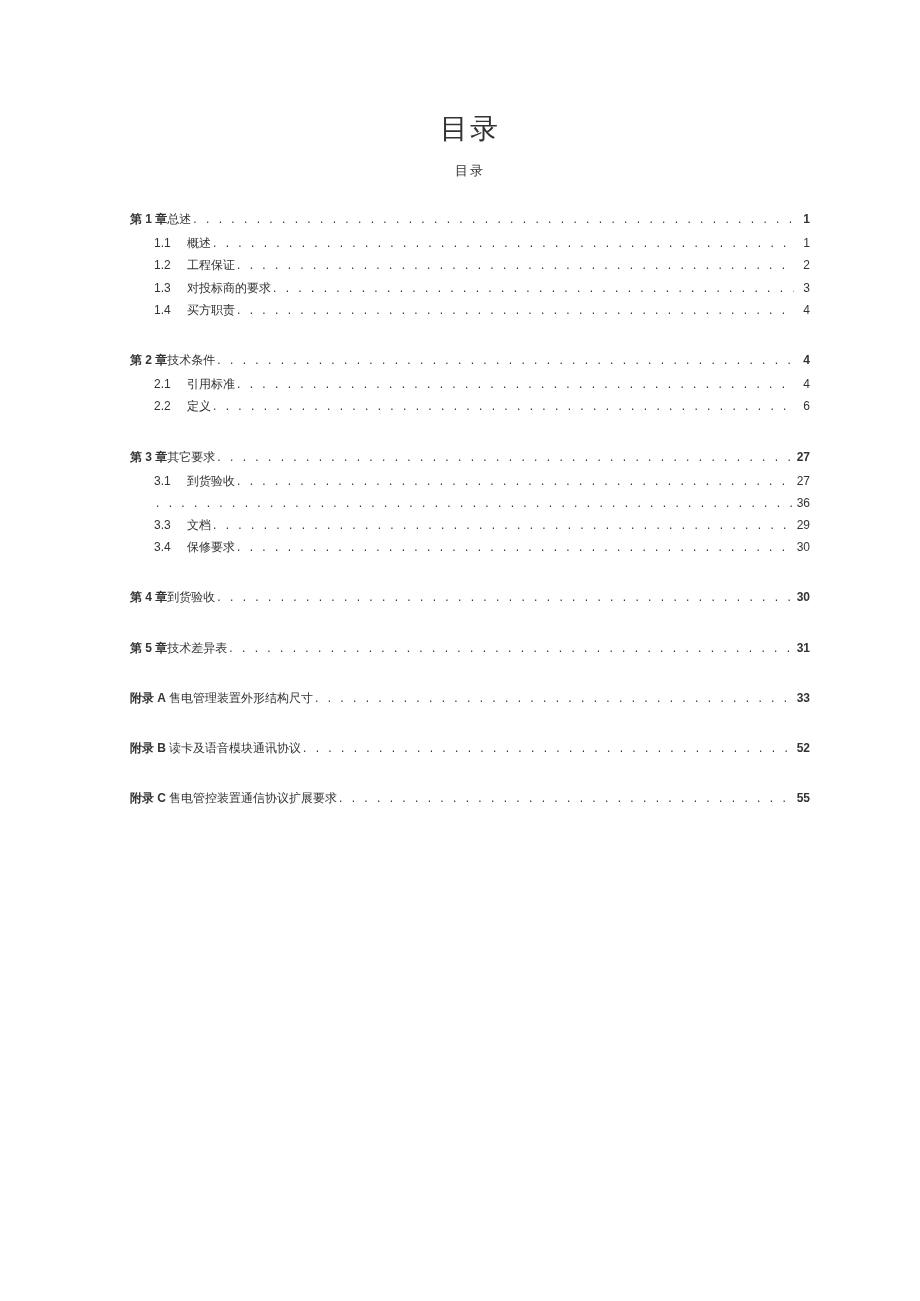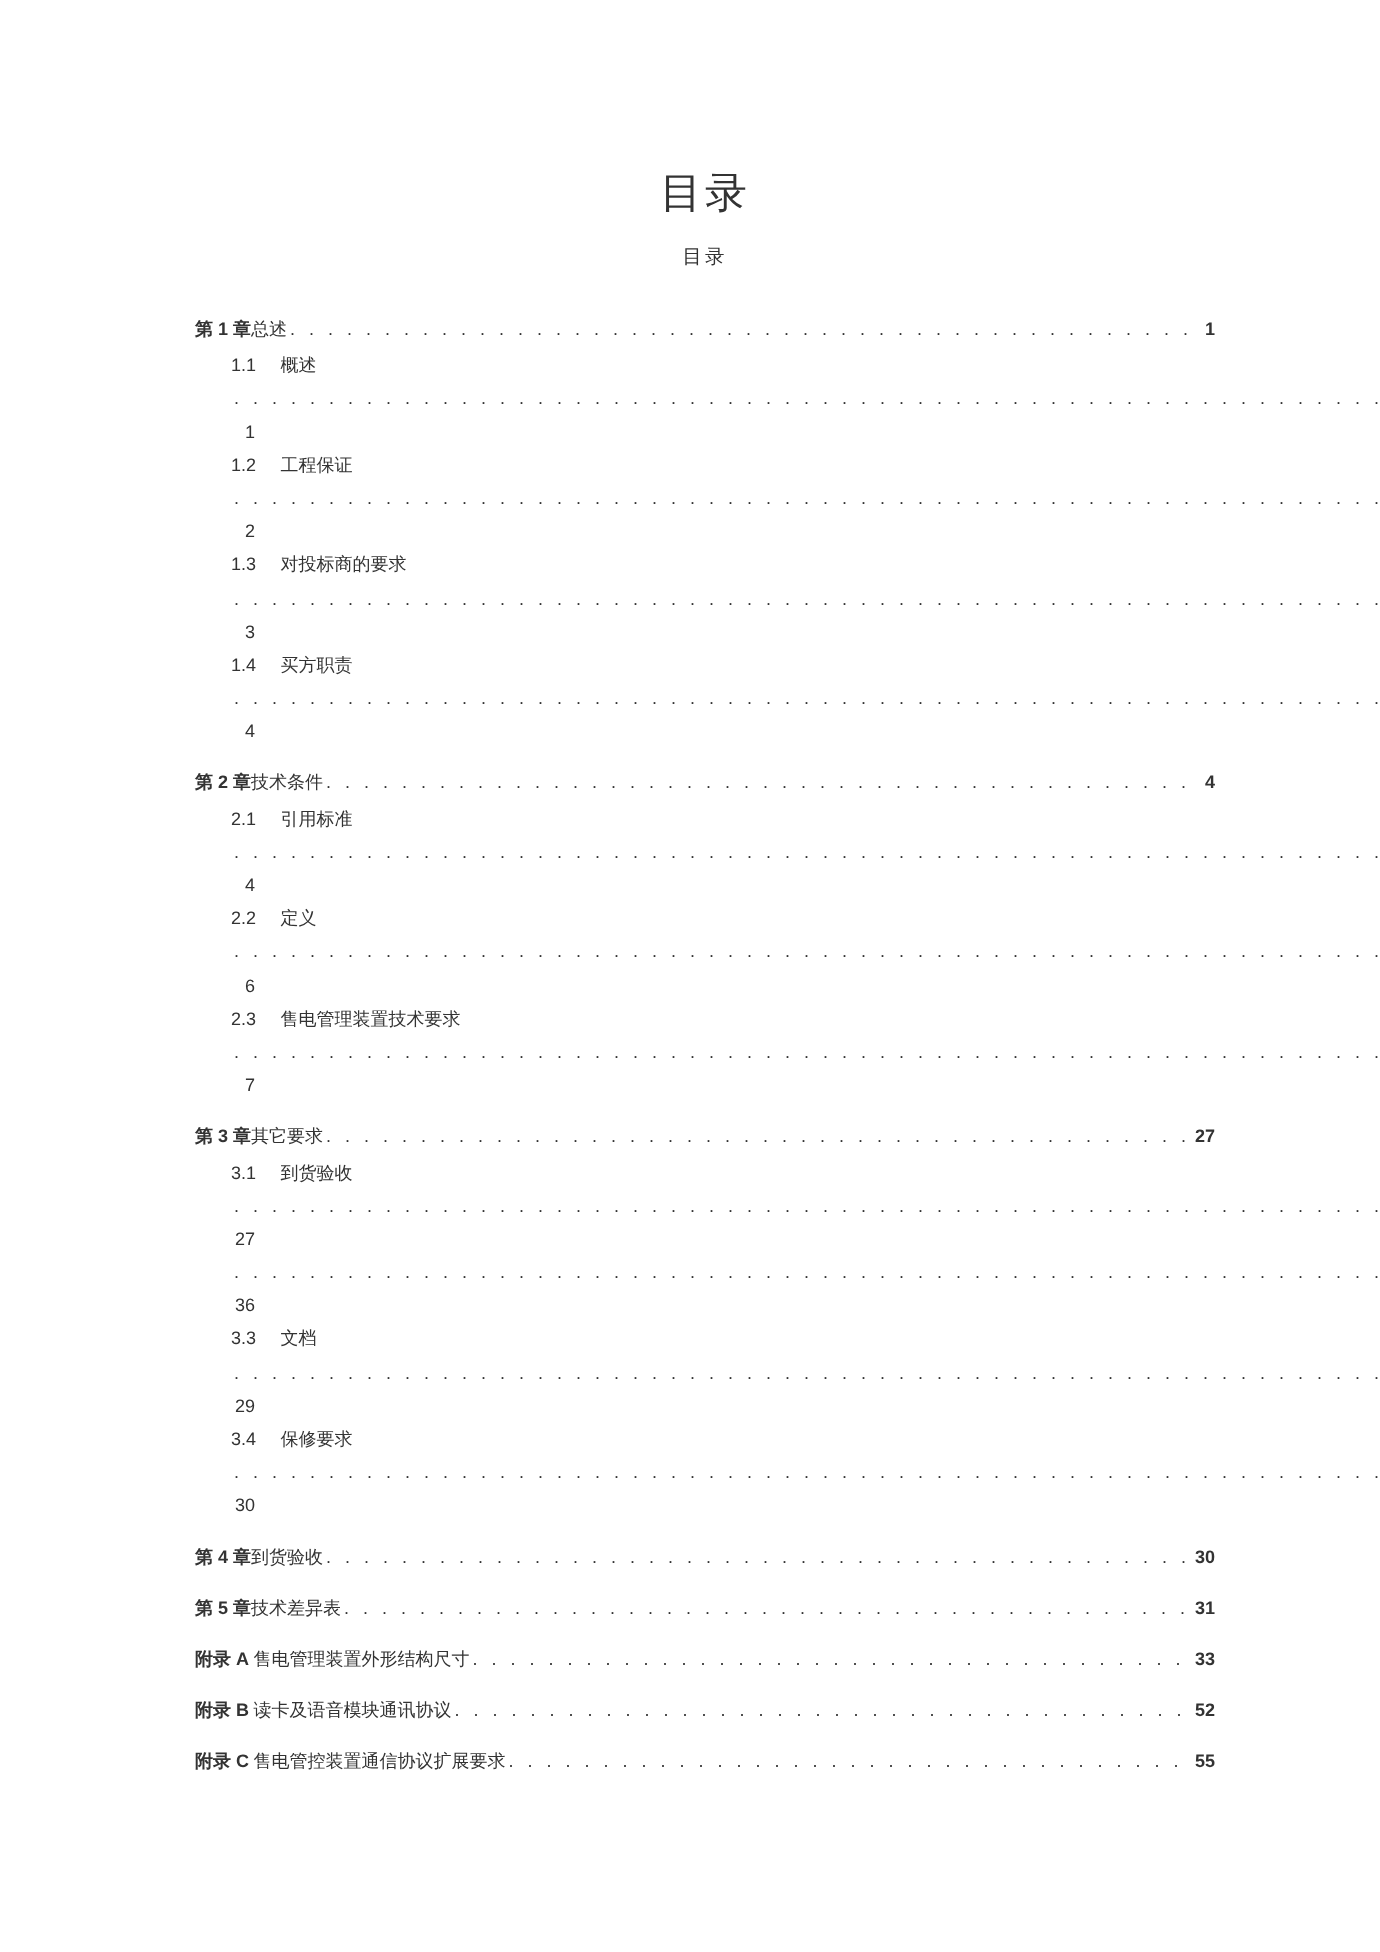--- a/index.html
+++ b/index.html
@@ -27,29 +27,28 @@
     color: #333;
   }
   .toc-line {
     display: flex;
     align-items: baseline;
     font-size: 12px;
     line-height: 1.85;
     white-space: nowrap;
   }
   .toc-line.chapter {
-    margin-top: 12px;
+    margin-top: 28px;
     margin-bottom: 2px;
   }
   .toc-line.chapter:first-of-type {
     margin-top: 0;
   }
   .toc-line.sub {
     padding-left: 24px;
-    flex-direction: column;
   }
   .toc-num {
     font-family: Arial, sans-serif;
     min-width: 30px;
     display: inline-block;
   }
   .toc-line.chapter .toc-label .bold {
     font-weight: bold;
     font-family: "SimHei", Arial, sans-serif;
   }
@@ -118,25 +117,20 @@
     <div class="toc-line sub">
       <span class="toc-label"><span class="toc-num">2.1</span><span> 引用标准</span></span>
       <span class="dots"></span>
       <span class="pg">4</span>
     </div>
     <div class="toc-line sub">
       <span class="toc-label"><span class="toc-num">2.2</span><span> 定义</span></span>
       <span class="dots"></span>
       <span class="pg">6</span>
     </div>
-    <div class="toc-line sub">
-      <span class="toc-label"><span class="toc-num">2.3</span><span> 售电管理装置技术要求</span></span>
-      <span class="dots"></span>
-      <span class="pg">7</span>
-    </div>
     <div class="toc-line chapter">
       <span class="toc-label"><span class="bold">第 3 章</span><span>其它要求 </span></span>
       <span class="dots"></span>
       <span class="pg bold">27</span>
     </div>
     <div class="toc-line sub">
       <span class="toc-label"><span class="toc-num">3.1</span><span> 到货验收</span></span>
       <span class="dots"></span>
       <span class="pg">27</span>
     </div>

